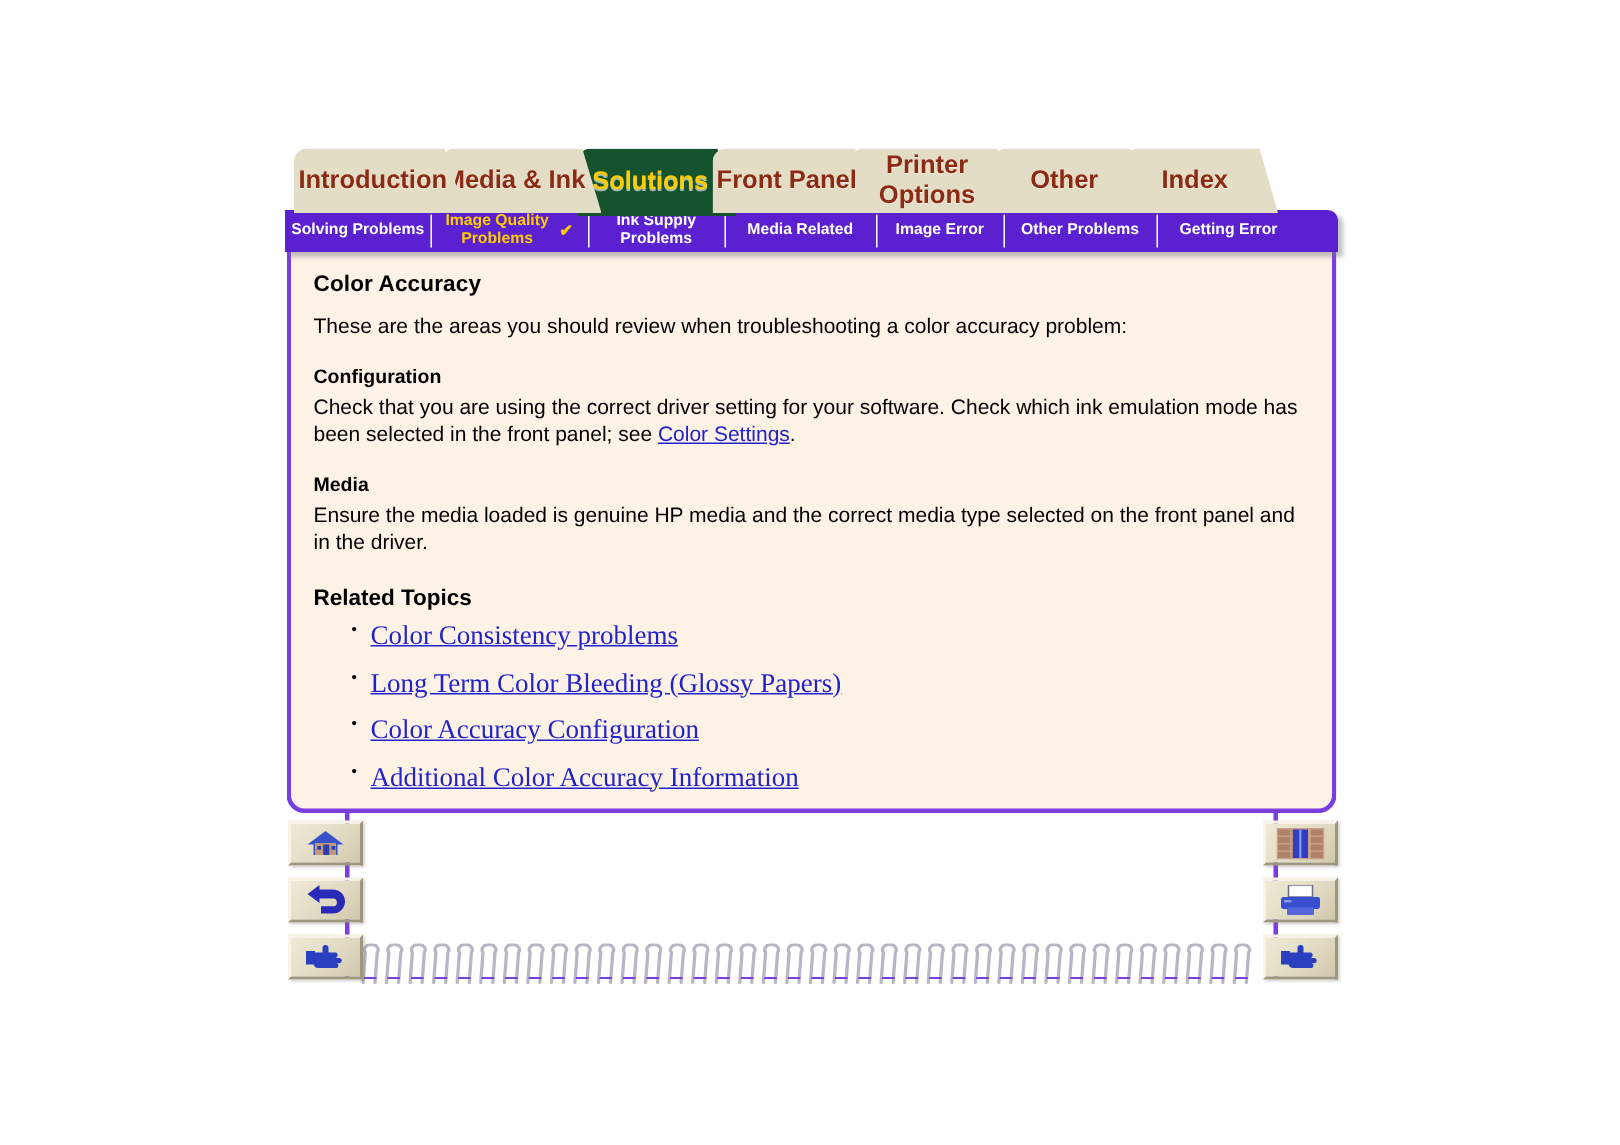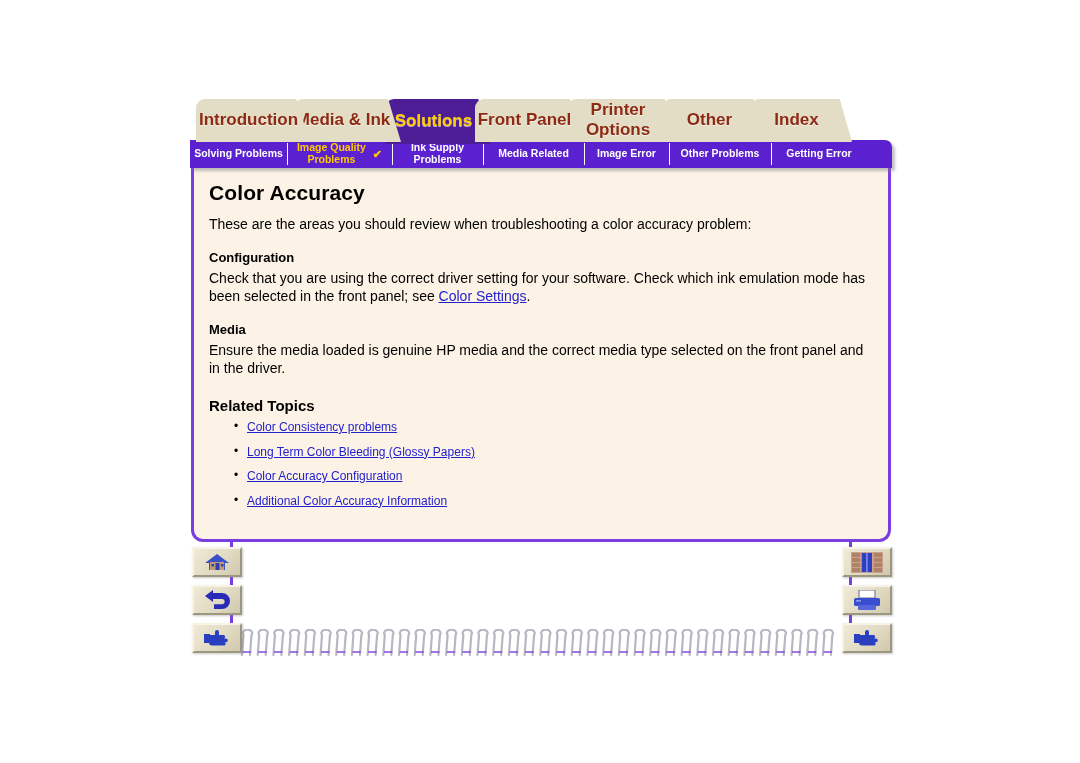--- a/index.html
+++ b/index.html
@@ -48,21 +48,21 @@
     padding-bottom: 2px;
     box-sizing: border-box;
     border-top-left-radius: 9px;
     border-top-right-radius: 9px;
     -webkit-clip-path: polygon(0 0, 88% 0, 100% 100%, 0 100%);
     clip-path: polygon(0 0, 88% 0, 100% 100%, 0 100%);
     text-shadow: 0 1px 0 rgba(255,255,255,.6);
   }
   .mtab .mtab-inner { padding-right: 9px; }
   .mtab.active {
-    background: #4c1d95;
+    background: #14532d;
     color: #ffcc00;
     z-index: 6;
     height: 45px;
   }
   .mtab.two-line { line-height: 1.12; }
 
   
   #sub-bar {
     position: absolute;
     left: 0;
@@ -128,21 +128,21 @@
     border-bottom-left-radius: 12px;
     border-bottom-right-radius: 12px;
     box-sizing: border-box;
     z-index: 3;
   }
   #page-inner {
     padding: 12px 16px 0 15px;
   }
 
   h1.title {
-    font-size: 21px;
+    font-size: 15px;
     font-weight: bold;
     color: #000000;
     margin: 2px 0 10px 0;
     letter-spacing: .1px;
   }
   h2.sub {
     font-size: 13px;
     font-weight: bold;
     color: #000000;
     margin: 16px 0 4px 0;
@@ -162,23 +162,24 @@
   a.lnk {
     color: #2222cc;
     text-decoration: underline;
   }
   ul.topics {
     margin: 6px 0 0 0;
     padding: 0 0 0 38px;
     list-style: none;
   }
   ul.topics li {
-    font-size: 12px;
+    font-size: 18px;
     margin-bottom: 10.5px;
     position: relative;
+    font-family: Liberation Serif, serif;
   }
   ul.topics li::before {
     content: "\2022";
     position: absolute;
     left: -13px;
     top: -1px;
     color: #000;
     font-size: 12px;
   }
 

